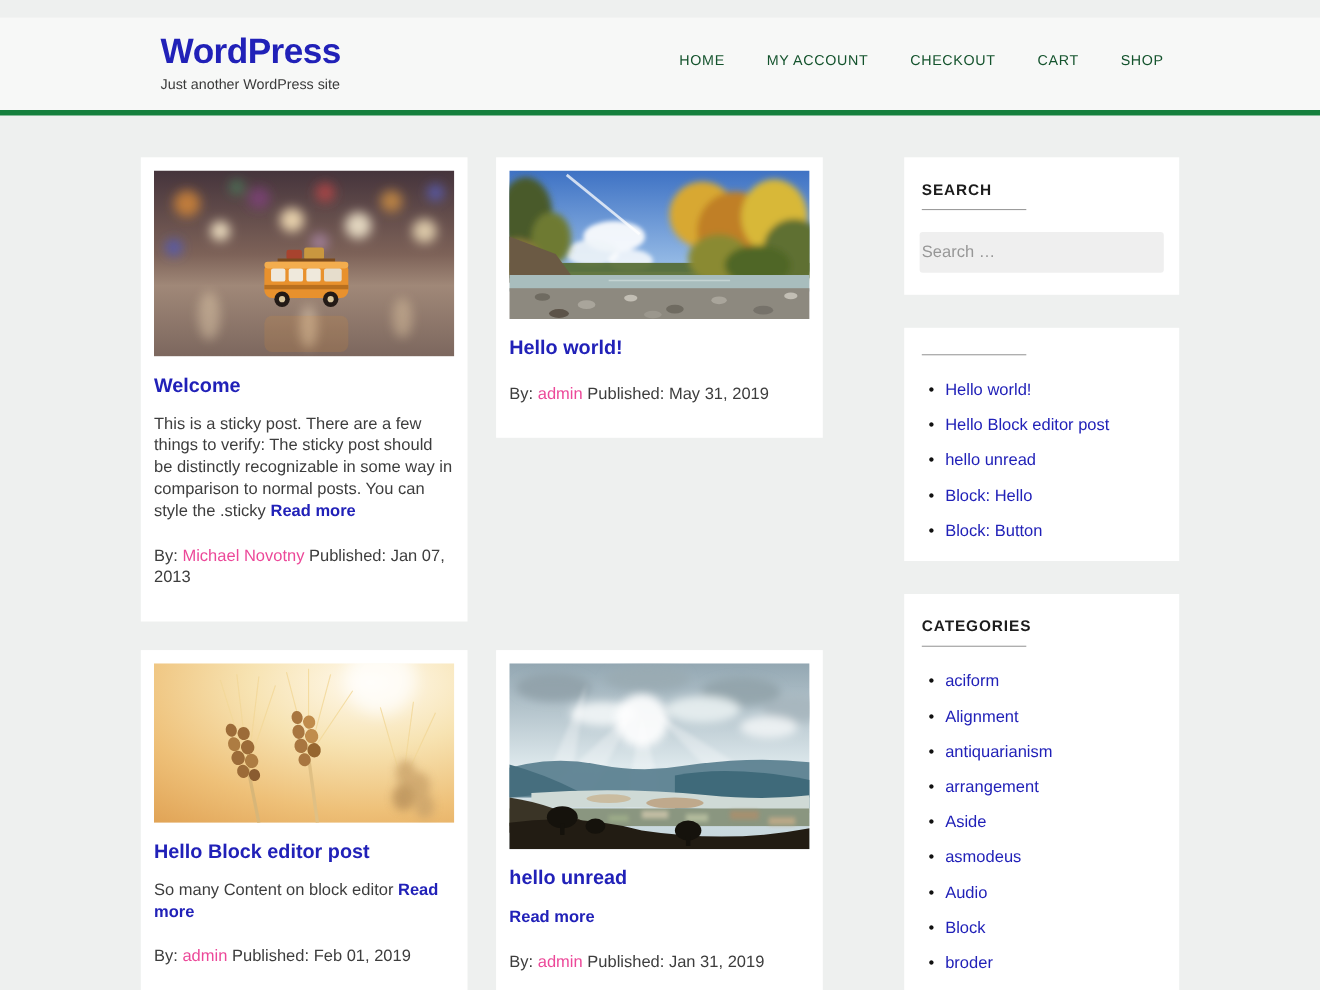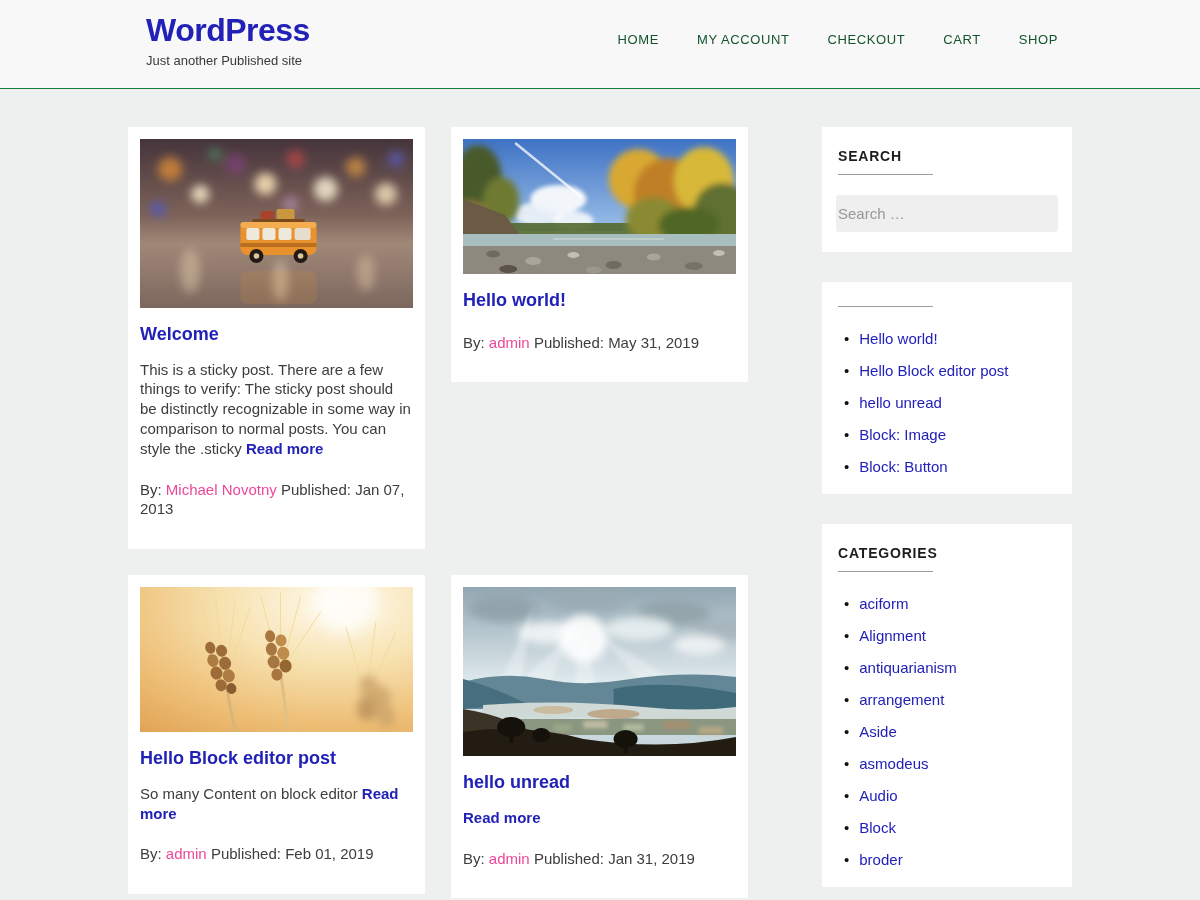--- a/index.html
+++ b/index.html
@@ -1,21 +1,21 @@
 <!DOCTYPE html>
 <html><head>
 <meta charset="utf-8">
 <style>
   * { margin:0; padding:0; box-sizing:border-box; }
   html,body { width:1200px; height:900px; overflow:hidden; }
   body { font-family:"Liberation Sans", sans-serif; background:#eef0ef; color:#3c3c3c; }
   .page { width:1200px; height:900px; overflow:hidden; background:#eef0ef; }
 
   
-  .site-header { background:#f7f8f7; height:89px; border-bottom:1px solid #15803d; }
+  .site-header { background:#f7f8f7; height:89px; border-bottom:5px solid #15803d;margin-top:16px; }
   .header-inner { width:944px; margin:0 auto; height:100%; display:flex; justify-content:space-between; align-items:flex-start; padding:13px 14px 0 18px; }
   .site-title { font-size:32px; font-weight:bold; color:#2121b8; letter-spacing:-0.5px; cursor:pointer; line-height:1.1; }
   .site-tagline { font-size:13px; color:#3a3a3a; margin-top:5px; }
   .main-nav ul { list-style:none; display:flex; gap:38px; margin-top:17px; }
   .main-nav a { font-size:13px; color:#14532d; text-decoration:none; letter-spacing:0.6px; cursor:pointer; }
 
   
   .content { width:944px; margin:0 auto; display:flex; padding-top:38px; align-items:flex-start; }
   .posts-grid { width:620px; display:flex; flex-wrap:wrap; gap:26px; align-items:flex-start; align-content:flex-start; }
   .sidebar { width:298px; margin-left:26px; }
@@ -45,21 +45,21 @@
 </style>
 </head>
 <body>
 
 <div class="page">
 
   <header class="site-header">
     <div class="header-inner">
       <div>
         <div class="site-title">WordPress</div>
-        <div class="site-tagline">Just another Published site</div>
+        <div class="site-tagline">Just another WordPress site</div>
       </div>
       <nav class="main-nav">
         <ul>
           <li><a>HOME</a></li>
           <li><a>MY ACCOUNT</a></li>
           <li><a>CHECKOUT</a></li>
           <li><a>CART</a></li>
           <li><a>SHOP</a></li>
         </ul>
       </nav>
@@ -334,21 +334,21 @@
           <li>
               <span class="bullet">•</span>
               <a>Hello Block editor post</a>
             </li>
           <li>
               <span class="bullet">•</span>
               <a>hello unread</a>
             </li>
           <li>
               <span class="bullet">•</span>
-              <a>Block: Image</a>
+              <a>Block: Hello</a>
             </li>
           <li>
               <span class="bullet">•</span>
               <a>Block: Button</a>
             </li>
         </ul>
       </section>
 
       <section class="widget">
         <h3 class="widget-heading">CATEGORIES</h3>

